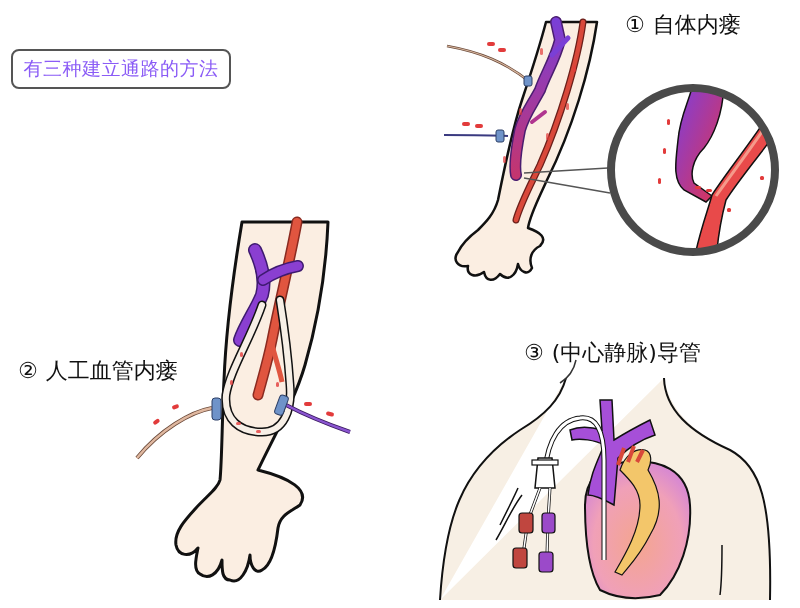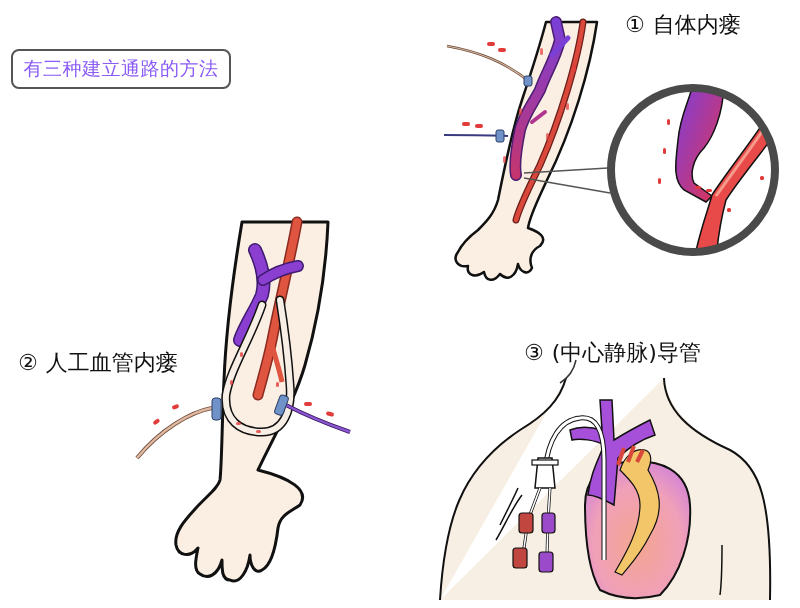--- a/index.html
+++ b/index.html
@@ -4,21 +4,21 @@
   <style>
     html, body { margin: 0; padding: 0; background: #ffffff; }
     body { width: 800px; height: 608px; position: relative; overflow: hidden;
            font-family: "DejaVu Sans", "Liberation Sans", sans-serif; color: #1a1a1a; }
     .title-box { position: absolute; left: 11px; top: 38px; width: 220px; height: 40px;
                  border: 2px solid #555; border-radius: 8px; box-sizing: border-box;
                  display: flex; align-items: center; justify-content: center;
                  font-size: 19px; color: #8b5cf6; letter-spacing: 0.5px; margin-top: 11px; }
     .label { position: absolute; font-size: 22px; color: #111; white-space: nowrap; }
     .label-1 { left: 625px; top: 10px; }
-    .label-2 { left: 18px; top: 348px; }
+    .label-2 { left: 18px; top: 356px; }
     .label-3 { left: 524px; top: 338px; }
     .label .num { margin-right: 8px; }
     svg.art { position: absolute; left: 0; top: 0; width: 800px; height: 608px; }
   </style>
 </head>
 <body>
 
 <div class="title-box">
   <span>有三种建立通路的方法</span>
 </div>

